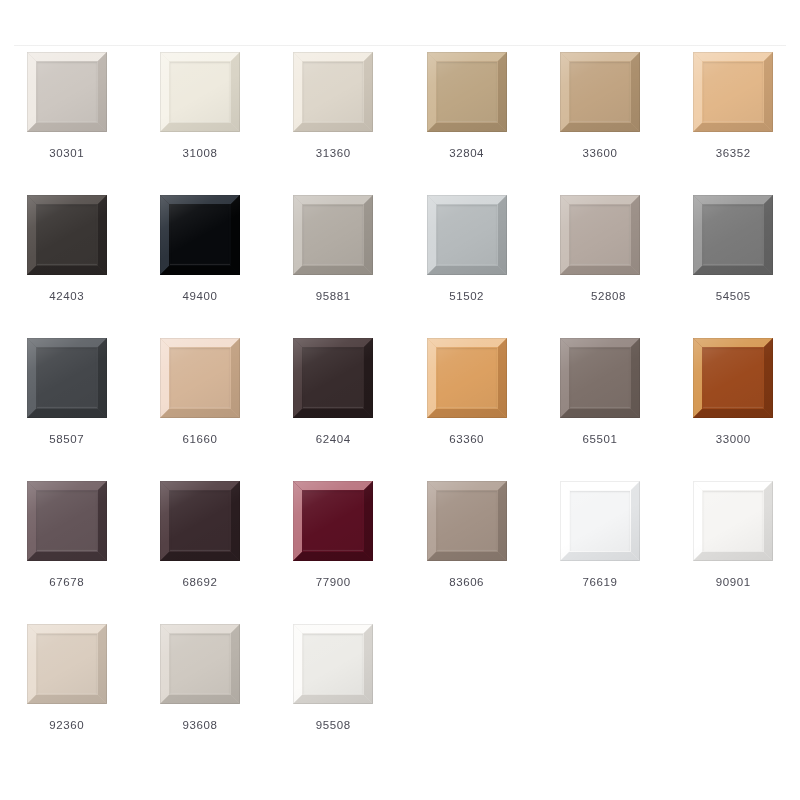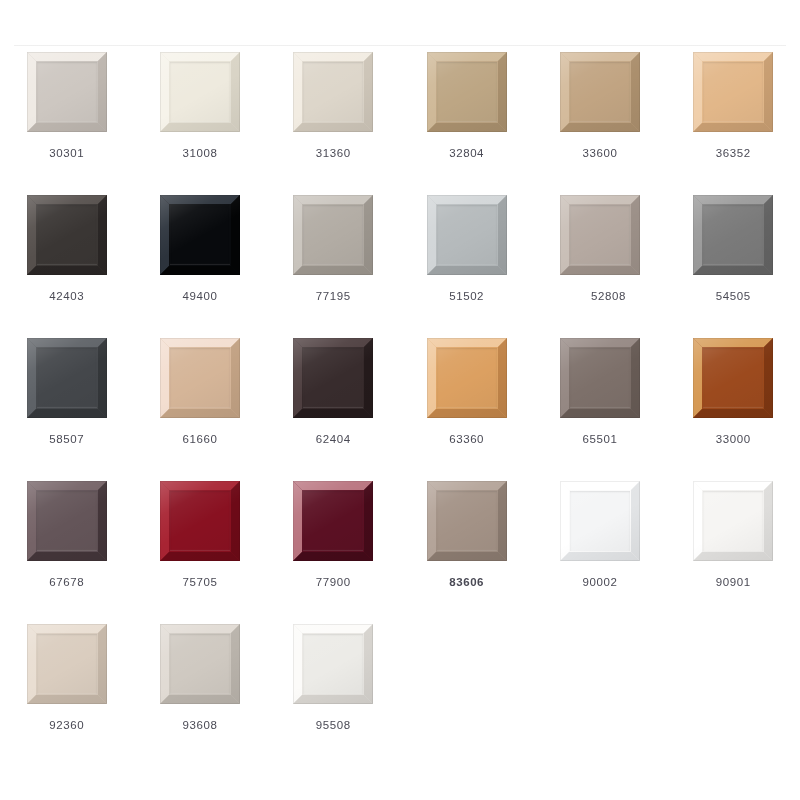--- a/index.html
+++ b/index.html
@@ -247,21 +247,21 @@
         <div class="tile">
           <div class="field" style="background: rgb(176, 170, 162);"></div>
           <div class="bev bev-t" style="border-top-color: rgb(201, 196, 189);"></div>
           <div class="bev bev-l" style="border-left: 9px solid rgb(201, 196, 189); border-right-width: 0px; width: 0px;"></div>
           <div class="bev bev-r" style="border-right: 9px solid rgb(155, 149, 141); border-left-width: 0px;"></div>
           <div class="bev bev-b" style="border-bottom-color: rgb(155, 149, 141);"></div>
           <div class="face" style="background: rgb(178, 172, 164); box-shadow: rgba(0, 0, 0, 0.1) 0px 1px 2px inset, rgba(255, 255, 255, 0.12) 0px -1px 1px inset;"></div>
           <div class="gloss"></div>
           <div class="edge"></div>
         </div>
-        <div class="swatch-label" style="color: rgb(74, 74, 85);">77195</div>
+        <div class="swatch-label" style="color: rgb(74, 74, 85);">95881</div>
       </div>
       <div class="swatch-cell">
         <div class="tile">
           <div class="field" style="background: rgb(182, 187, 189);"></div>
           <div class="bev bev-t" style="border-top-color: rgb(210, 214, 216);"></div>
           <div class="bev bev-l" style="border-left: 9px solid rgb(210, 214, 216); border-right-width: 0px; width: 0px;"></div>
           <div class="bev bev-r" style="border-right: 9px solid rgb(158, 163, 165); border-left-width: 0px;"></div>
           <div class="bev bev-b" style="border-bottom-color: rgb(158, 163, 165);"></div>
           <div class="face" style="background: rgb(181, 186, 188); box-shadow: rgba(0, 0, 0, 0.1) 0px 1px 2px inset, rgba(255, 255, 255, 0.12) 0px -1px 1px inset;"></div>
           <div class="gloss"></div>
@@ -381,30 +381,30 @@
           <div class="bev bev-r" style="border-right: 9px solid rgb(67, 53, 57); border-left-width: 0px;"></div>
           <div class="bev bev-b" style="border-bottom-color: rgb(67, 53, 57);"></div>
           <div class="face" style="background: rgb(100, 85, 89); box-shadow: rgba(0, 0, 0, 0.1) 0px 1px 2px inset, rgba(255, 255, 255, 0.12) 0px -1px 1px inset;"></div>
           <div class="gloss"></div>
           <div class="edge"></div>
         </div>
         <div class="swatch-label" style="color: rgb(74, 74, 85);">67678</div>
       </div>
       <div class="swatch-cell">
         <div class="tile">
-          <div class="field" style="background: rgb(138, 17, 32);"></div>
-          <div class="bev bev-t" style="border-top-color: rgb(168, 36, 51);"></div>
-          <div class="bev bev-l" style="border-left: 9px solid rgb(168, 36, 51); border-right-width: 0px; width: 0px;"></div>
-          <div class="bev bev-r" style="border-right: 9px solid rgb(109, 10, 23); border-left-width: 0px;"></div>
-          <div class="bev bev-b" style="border-bottom-color: rgb(109, 10, 23);"></div>
-          <div class="face" style="background: rgb(137, 17, 33); box-shadow: rgba(0, 0, 0, 0.1) 0px 1px 2px inset, rgba(255, 255, 255, 0.12) 0px -1px 1px inset;"></div>
-          <div class="gloss"></div>
-          <div class="edge"></div>
-        </div>
-        <div class="swatch-label" style="color: rgb(74, 74, 85);">75705</div>
+          <div class="field" style="background: rgb(60, 44, 48);"></div>
+          <div class="bev bev-t" style="border-top-color: rgb(84, 65, 69);"></div>
+          <div class="bev bev-l" style="border-left: 9px solid rgb(84, 65, 69); border-right-width: 0px; width: 0px;"></div>
+          <div class="bev bev-r" style="border-right: 9px solid rgb(42, 29, 32); border-left-width: 0px;"></div>
+          <div class="bev bev-b" style="border-bottom-color: rgb(42, 29, 32);"></div>
+          <div class="face" style="background: rgb(59, 43, 47); box-shadow: rgba(0, 0, 0, 0.1) 0px 1px 2px inset, rgba(255, 255, 255, 0.12) 0px -1px 1px inset;"></div>
+          <div class="gloss"></div>
+          <div class="edge"></div>
+        </div>
+        <div class="swatch-label" style="color: rgb(74, 74, 85);">68692</div>
       </div>
       <div class="swatch-cell">
         <div class="tile">
           <div class="field" style="background: rgb(92, 16, 35);"></div>
           <div class="bev bev-t" style="border-top-color: rgb(185, 116, 127);"></div>
           <div class="bev bev-l" style="border-left: 9px solid rgb(185, 116, 127); border-right-width: 0px; width: 0px;"></div>
           <div class="bev bev-r" style="border-right: 9px solid rgb(69, 10, 25); border-left-width: 0px;"></div>
           <div class="bev bev-b" style="border-bottom-color: rgb(69, 10, 25);"></div>
           <div class="face" style="background: rgb(91, 16, 35); box-shadow: rgba(0, 0, 0, 0.1) 0px 1px 2px inset, rgba(255, 255, 255, 0.12) 0px -1px 1px inset;"></div>
           <div class="gloss"></div>
@@ -416,34 +416,34 @@
         <div class="tile">
           <div class="field" style="background: rgb(160, 143, 131);"></div>
           <div class="bev bev-t" style="border-top-color: rgb(180, 164, 153);"></div>
           <div class="bev bev-l" style="border-left: 9px solid rgb(180, 164, 153); border-right-width: 0px; width: 0px;"></div>
           <div class="bev bev-r" style="border-right: 9px solid rgb(138, 122, 111); border-left-width: 0px;"></div>
           <div class="bev bev-b" style="border-bottom-color: rgb(138, 122, 111);"></div>
           <div class="face" style="background: rgb(163, 146, 134); box-shadow: rgba(0, 0, 0, 0.1) 0px 1px 2px inset, rgba(255, 255, 255, 0.12) 0px -1px 1px inset;"></div>
           <div class="gloss"></div>
           <div class="edge"></div>
         </div>
-        <div class="swatch-label" style="color: rgb(74, 74, 85); font-weight: bold;">83606</div>
+        <div class="swatch-label" style="color: rgb(74, 74, 85);">83606</div>
       </div>
       <div class="swatch-cell">
         <div class="tile">
           <div class="field" style="background: rgb(251, 251, 251);"></div>
           <div class="bev bev-t" style="border-top-color: rgb(255, 255, 255);"></div>
           <div class="bev bev-l" style="border-left: 9px solid rgb(255, 255, 255); border-right-width: 0px; width: 0px;"></div>
           <div class="bev bev-r" style="border-right: 9px solid rgb(226, 228, 230); border-left-width: 0px;"></div>
           <div class="bev bev-b" style="border-bottom-color: rgb(226, 228, 230);"></div>
           <div class="face" style="background: rgb(244, 245, 246); box-shadow: rgba(0, 0, 0, 0.1) 0px 1px 2px inset, rgba(255, 255, 255, 0.12) 0px -1px 1px inset;"></div>
           <div class="gloss"></div>
           <div class="edge"></div>
         </div>
-        <div class="swatch-label" style="color: rgb(74, 74, 85);">90002</div>
+        <div class="swatch-label" style="color: rgb(74, 74, 85);">76619</div>
       </div>
       <div class="swatch-cell">
         <div class="tile">
           <div class="field" style="background: rgb(242, 241, 239);"></div>
           <div class="bev bev-t" style="border-top-color: rgb(255, 255, 255);"></div>
           <div class="bev bev-l" style="border-left: 9px solid rgb(255, 255, 255); border-right-width: 0px; width: 0px;"></div>
           <div class="bev bev-r" style="border-right: 9px solid rgb(222, 221, 219); border-left-width: 0px;"></div>
           <div class="bev bev-b" style="border-bottom-color: rgb(222, 221, 219);"></div>
           <div class="face" style="background: rgb(246, 245, 243); box-shadow: rgba(0, 0, 0, 0.1) 0px 1px 2px inset, rgba(255, 255, 255, 0.12) 0px -1px 1px inset;"></div>
           <div class="gloss"></div>

